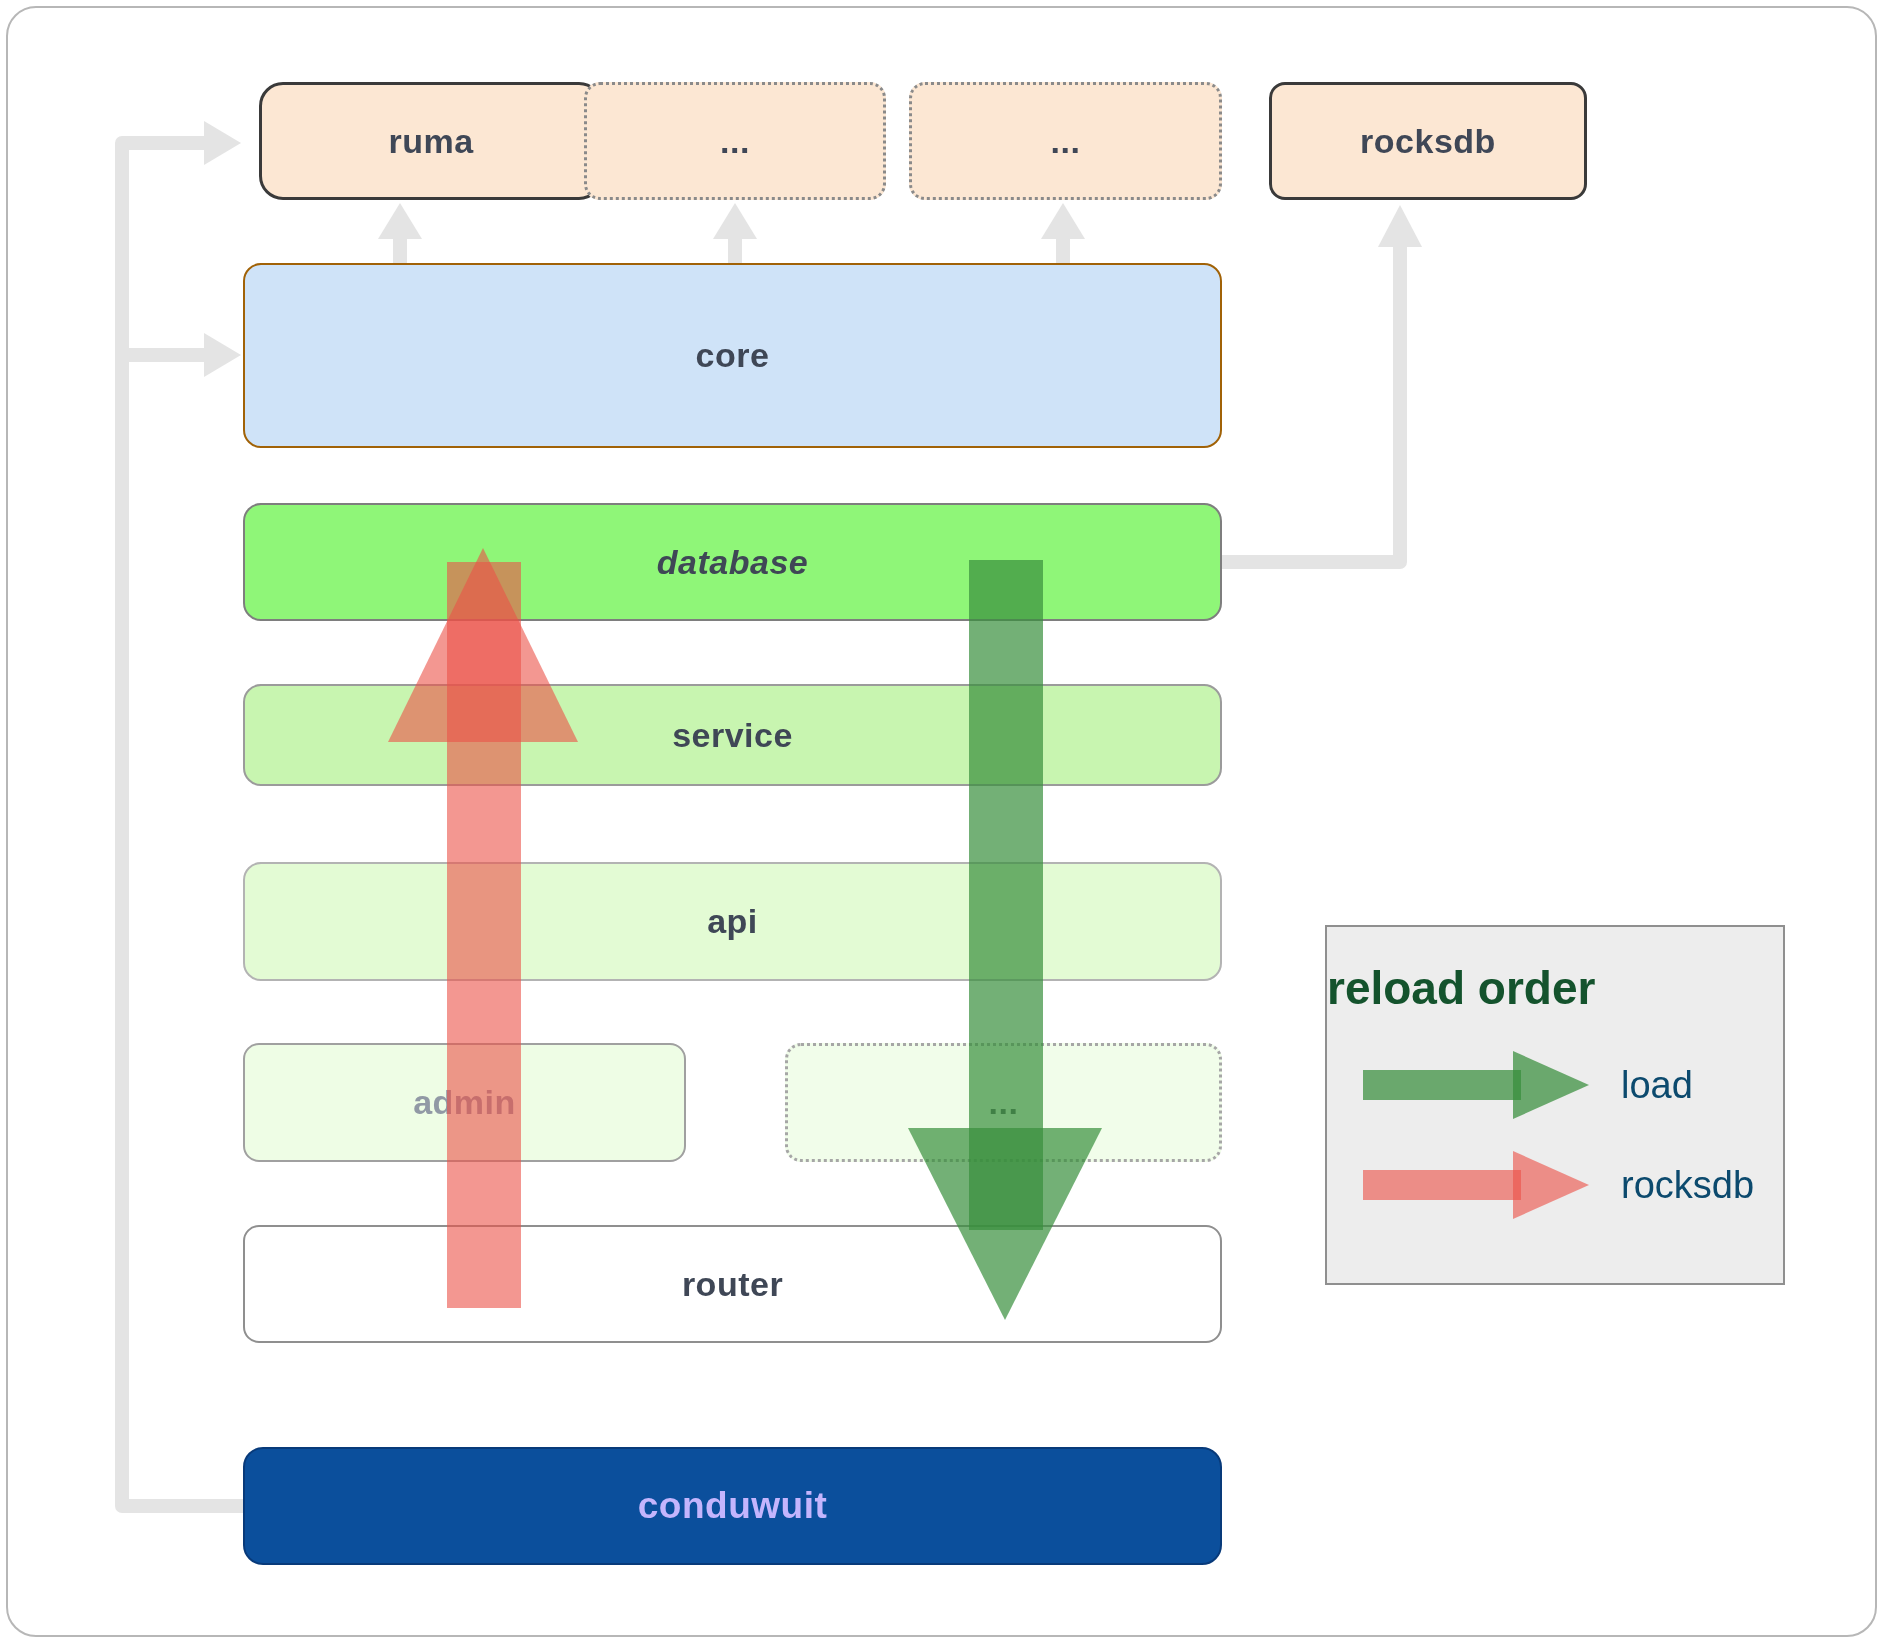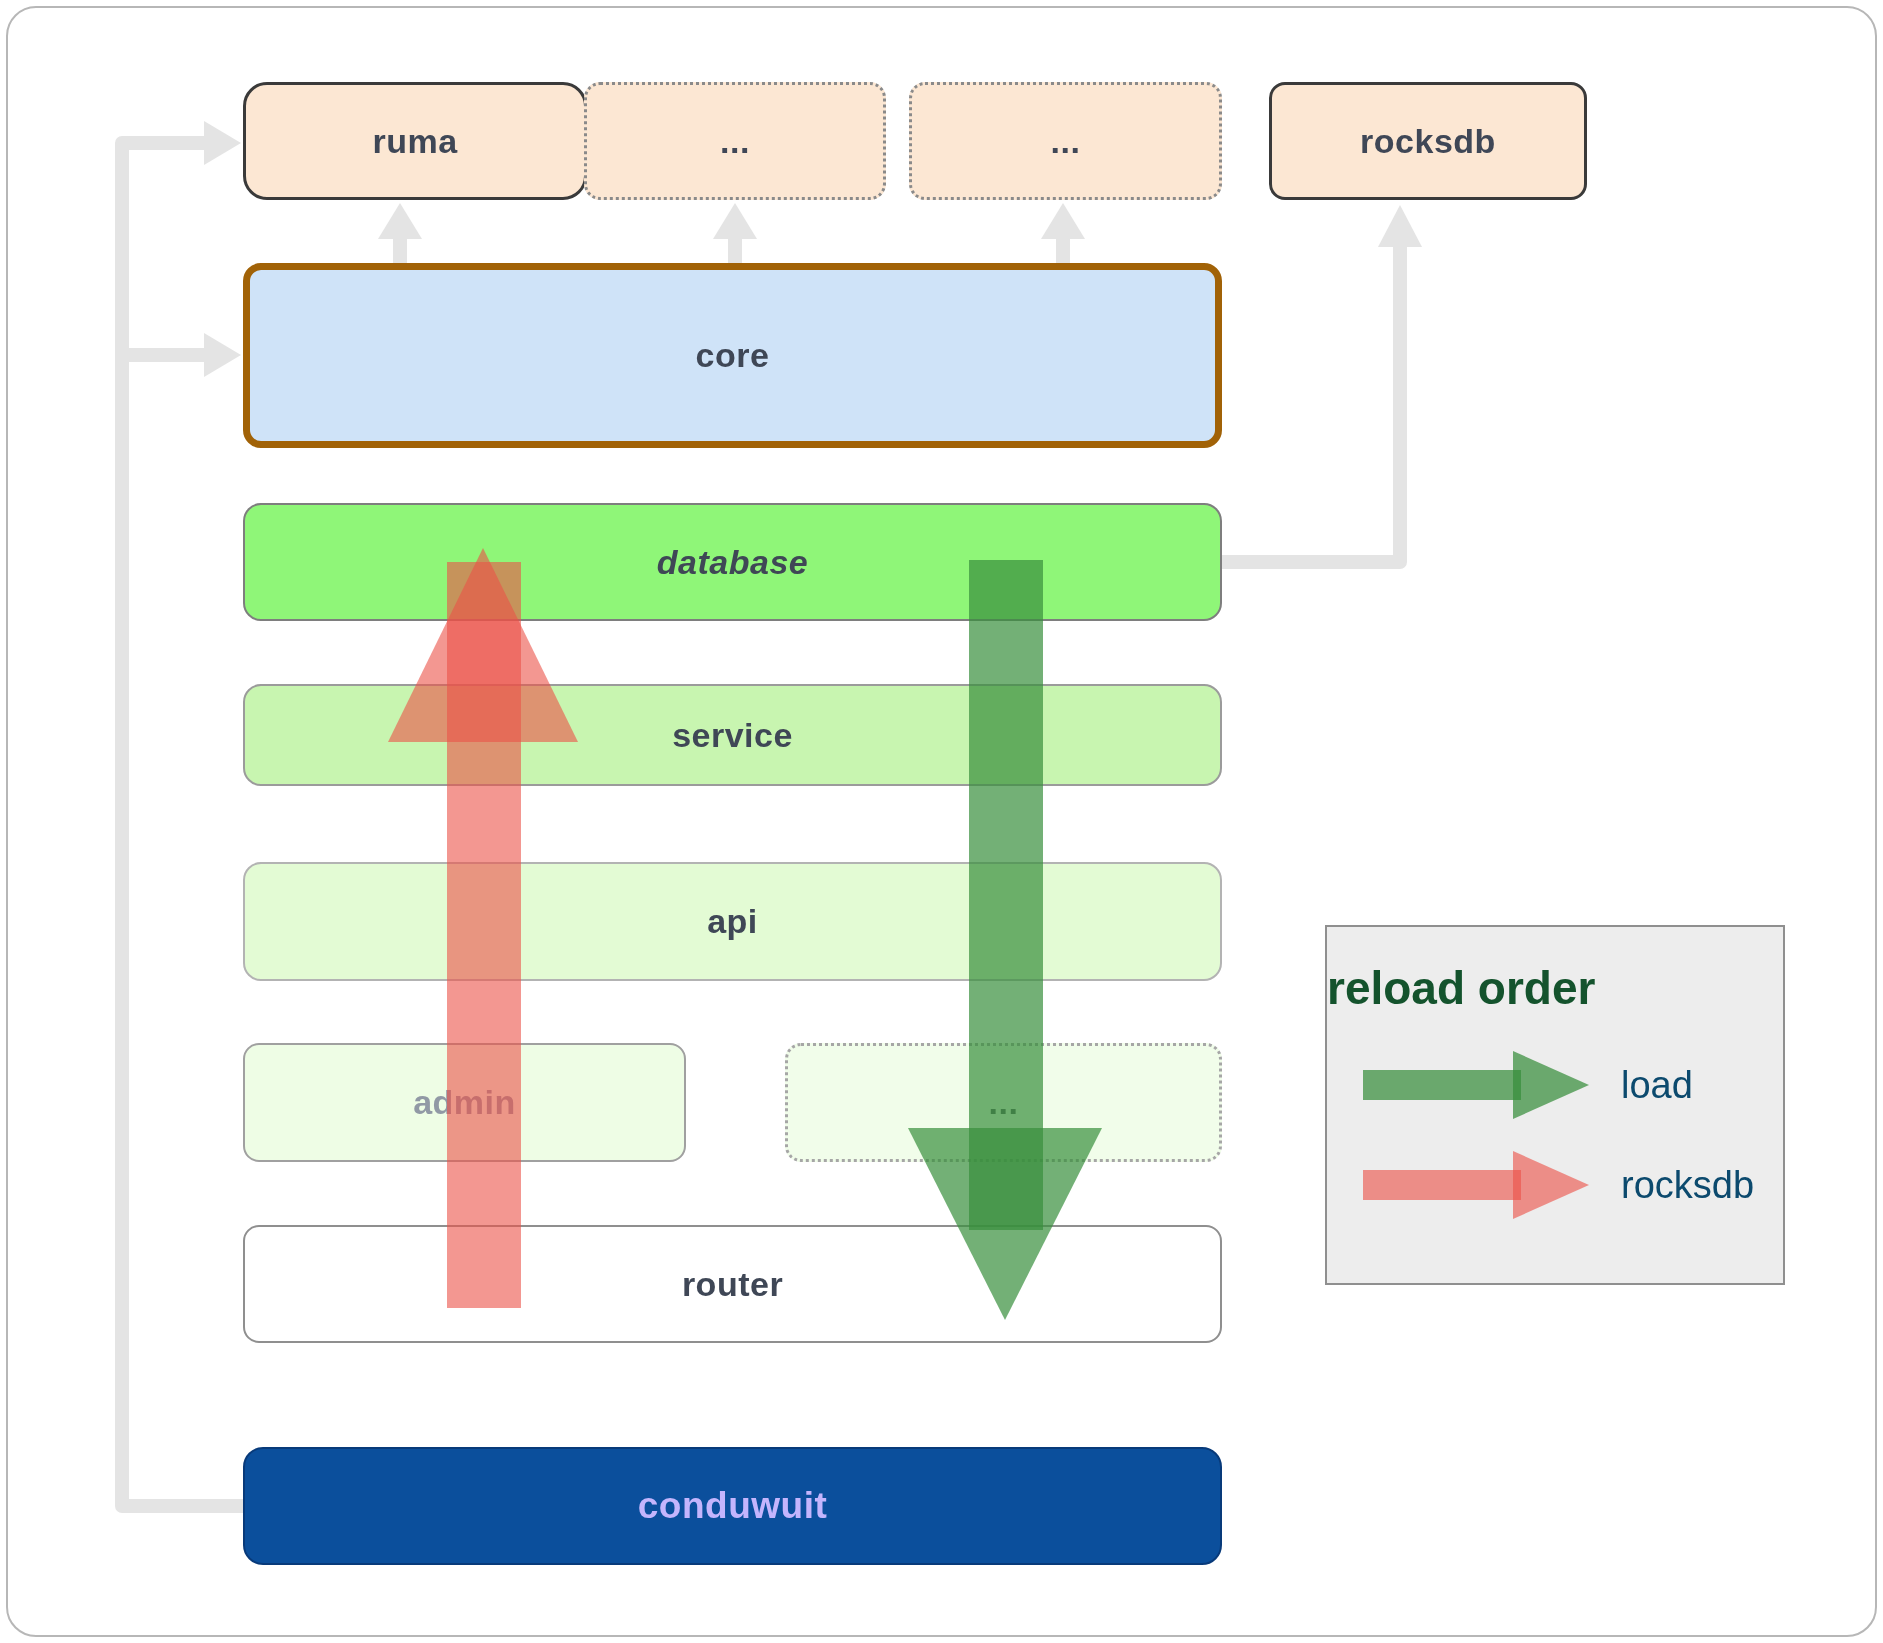--- a/index.html
+++ b/index.html
@@ -6,25 +6,25 @@
   .canvas { position:relative; width:1883px; height:1643px; background:#ffffff; overflow:hidden; }
   .frame { position:absolute; left:6px; top:6px; right:6px; bottom:6px; border:2px solid #b7b7b7; border-radius:30px; z-index:0; }
   svg.layer { position:absolute; left:0; top:0; pointer-events:none; }
   #gray-layer { z-index:1; }
   #arrow-layer { z-index:3; }
   .node {
     position:absolute; display:flex; align-items:center; justify-content:center;
     box-sizing:border-box; font-size:34px; font-weight:600; color:#3f4756;
     z-index:2; letter-spacing:0.5px;
   }
-  .n-ruma     { left:243px; top:82px;  width:344px; height:118px; background:#fce7d3; border:3px solid #3a3a3a; border-radius:24px; }
+  .n-ruma     { left:259px; top:82px;  width:344px; height:118px; background:#fce7d3; border:3px solid #3a3a3a; border-radius:24px; }
   .n-ext1     { left:584px; top:82px;  width:302px; height:118px; background:#fce7d3; border:3px dotted #8a8a8a; border-radius:16px; }
   .n-ext2     { left:909px; top:82px;  width:313px; height:118px; background:#fce7d3; border:3px dotted #8a8a8a; border-radius:16px; }
   .n-rocksdb  { left:1246px; top:82px; width:318px; height:118px; background:#fce7d3; border:3px solid #3a3a3a; border-radius:16px;margin-left:23px; }
-  .n-core     { left:243px; top:263px; width:979px; height:185px; background:#cfe3f8; border:7px solid #a16207; border-radius:18px; }
+  .n-core     { left:243px; top:263px; width:979px; height:185px; background:#cfe3f8; border:2px solid #a16207; border-radius:18px; }
   .n-database { left:243px; top:503px; width:979px; height:118px; background:#8ff678; border:2px solid #7e7e7e; border-radius:18px;font-style:italic; }
   .n-service  { left:243px; top:684px; width:979px; height:102px; background:#c8f5b0; border:2px solid #9b9b9b; border-radius:18px; }
   .n-api      { left:243px; top:862px; width:979px; height:119px; background:#e3fbd4; border:2px solid #b3b3b3; border-radius:18px; }
   .n-admin    { left:243px; top:1043px; width:443px; height:119px; background:#eefde5; border:2px solid #a0a0a0; border-radius:16px; color:#9199a5; }
   .n-adminext { left:785px; top:1043px; width:437px; height:119px; background:#f1fdea; border:3px dotted #a6a6a6; border-radius:16px; color:#56605f; }
   .n-router   { left:243px; top:1225px; width:979px; height:118px; background:#ffffff; border:2px solid #8f8f8f; border-radius:16px; }
   .n-conduwuit{ left:243px; top:1447px; width:979px; height:118px; background:#0b4f9c; border:2px solid #083a7a; border-radius:20px; color:#c4b5fd; font-weight:700; font-size:37px; }
   .legend {
     position:absolute; left:1325px; top:925px; width:460px; height:360px;
     background:#ededed; border:2px solid #8f8f8f; box-sizing:border-box; z-index:2;

